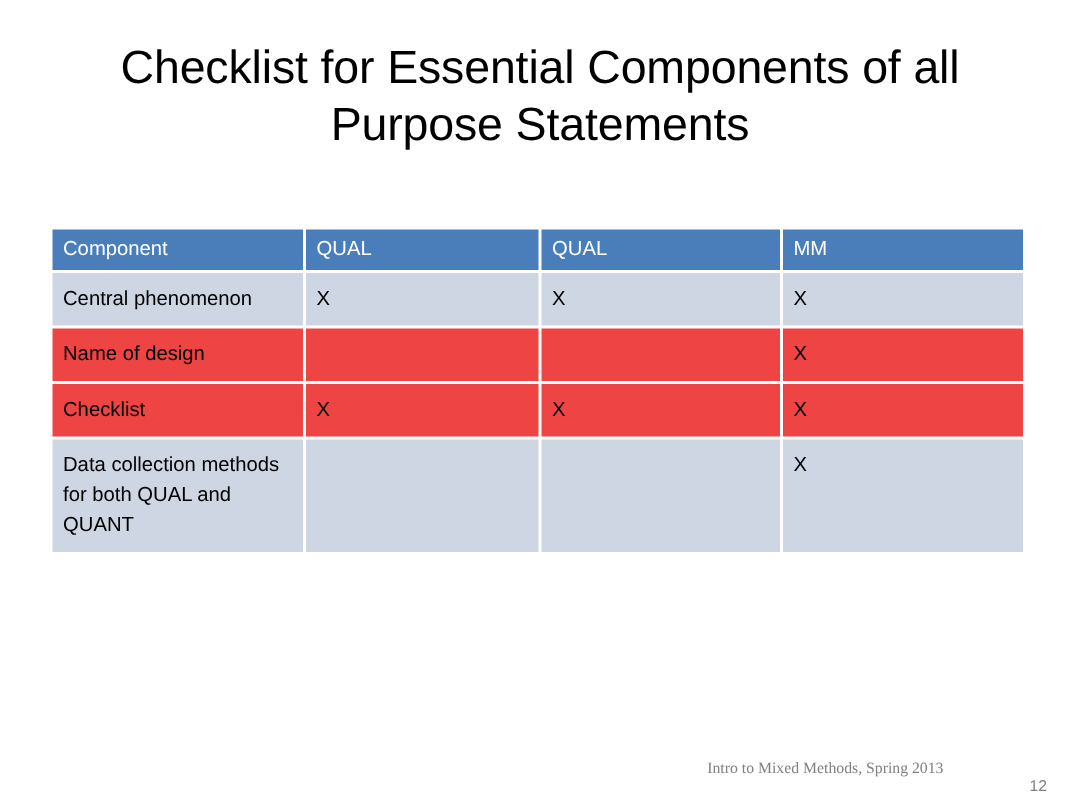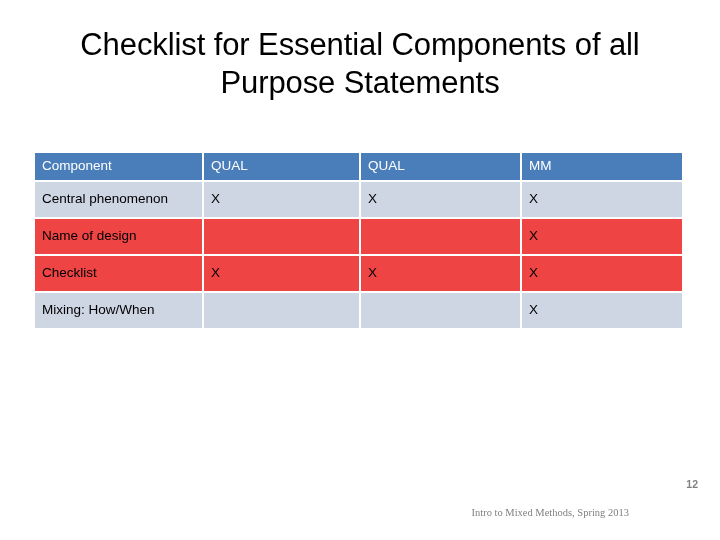--- a/index.html
+++ b/index.html
@@ -83,25 +83,24 @@
     top: 507px;
     width: 629px;
     text-align: right;
     font-size: 10.5px;
     color: #808080;
     font-family: Liberation Serif, serif;
   }
   .page-number {
     position: absolute;
     right: 22px;
-    top: 478px;
+    top: 518px;
     font-size: 10.5px;
     color: #808080;
     text-align: right;
-    font-weight: bold;
   }
 </style>
 </head>
 <body>
 
 <div class="slide">
 
   <div class="slide-title">Checklist for Essential Components of all Purpose Statements</div>
 
   <div class="table-wrap">
@@ -133,21 +132,21 @@
           <td class="cell-mark"></td>
           <td class="cell-mark">X</td>
         </tr>
         <tr class="band-light">
           <td>Checklist</td>
           <td class="cell-mark">X</td>
           <td class="cell-mark">X</td>
           <td class="cell-mark">X</td>
         </tr>
         <tr class="band-dark">
-          <td>Mixing: How/When</td>
+          <td>Data collection methods for both QUAL and QUANT</td>
           <td class="cell-mark"></td>
           <td class="cell-mark"></td>
           <td class="cell-mark">X</td>
         </tr>
       </tbody>
     </table>
   </div>
 
   <div class="footer-note">Intro to Mixed Methods, Spring 2013</div>
 

